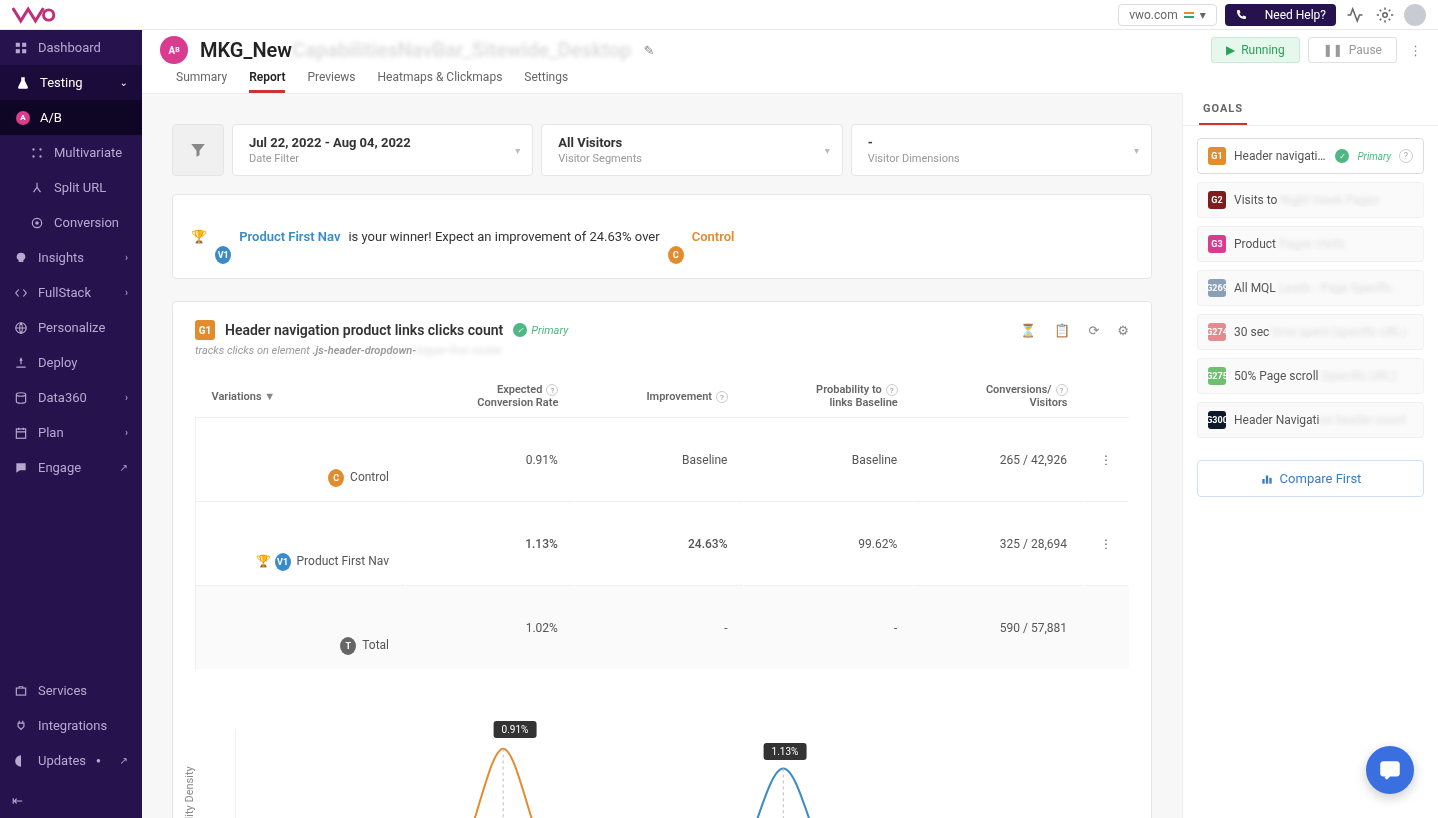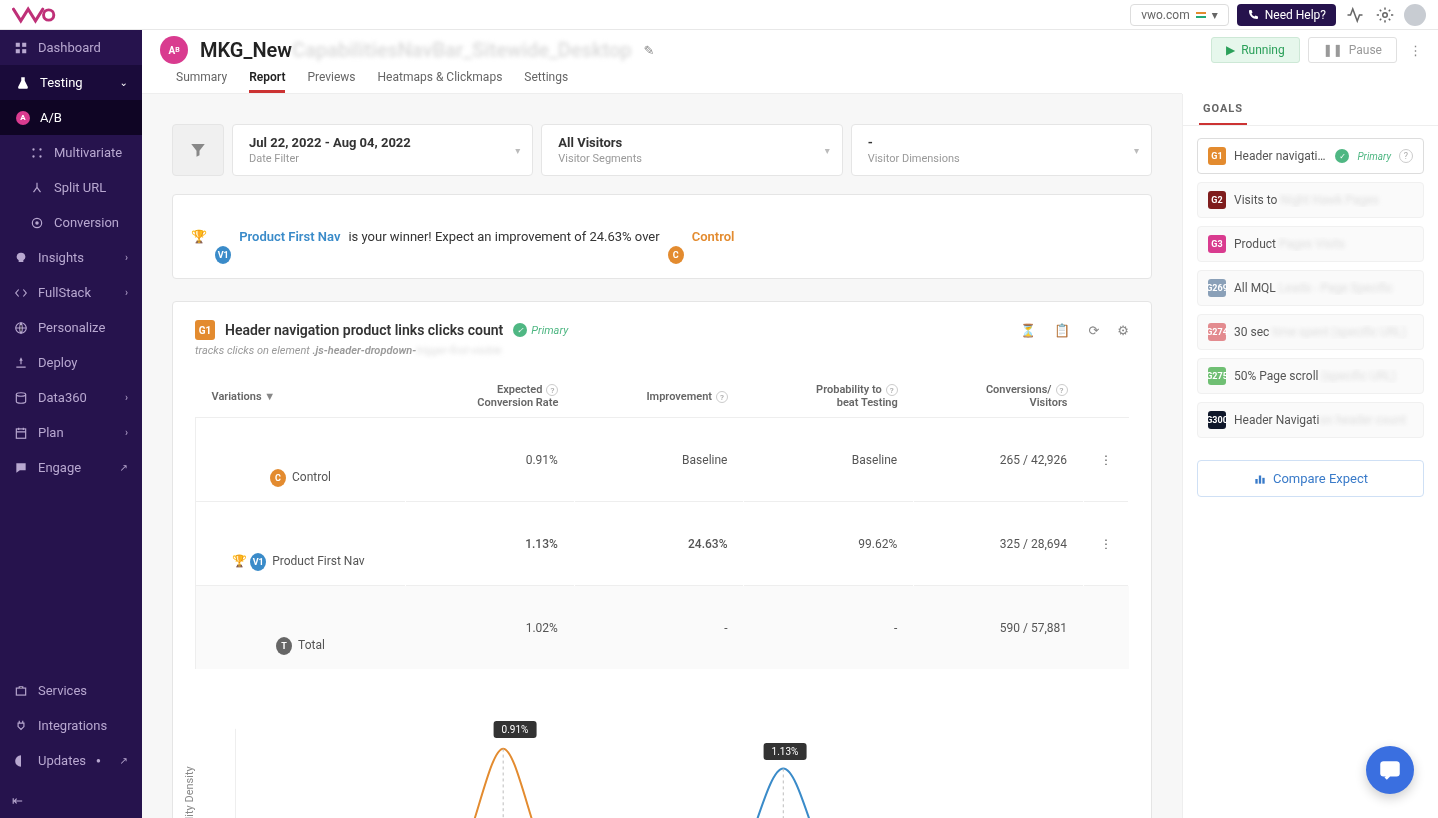--- a/index.html
+++ b/index.html
@@ -1,21 +1,21 @@
 <!DOCTYPE html>
 <html><head>
 <meta charset="utf-8">
 <style>
 * { margin: 0; padding: 0; box-sizing: border-box; }
 html, body { width: 1438px; height: 818px; font-family: -apple-system, BlinkMacSystemFont, "Segoe UI", Roboto, Arial, sans-serif; font-size: 13px; color: #333; background: #fff; overflow: hidden; }
 .topbar { position: absolute; top: 0; left: 0; right: 0; height: 30px; background: #fff; border-bottom: 1px solid #e8e8e8; display: flex; align-items: center; padding: 0 12px; }
 .vwo-logo { width: 44px; height: 18px; color: #bf3078; display: flex; align-items: center; }
 .topbar-right { margin-left: auto; display: flex; align-items: center; gap: 8px; }
 .account-pill { display: flex; align-items: center; gap: 6px; border: 1px solid #ddd; border-radius: 4px; padding: 3px 10px; font-size: 12px; color: #666; cursor: pointer; }
-.need-help { display: flex; align-items: center; gap: 6px; background: #26134d; color: #fff; padding: 4px 10px; border-radius: 4px; font-size: 12px; cursor: pointer; }
+.need-help { display: flex; align-items: center; gap: 18px; background: #26134d; color: #fff; padding: 4px 10px; border-radius: 4px; font-size: 12px; cursor: pointer; }
 .top-icon { width: 22px; height: 22px; border-radius: 50%; display: flex; align-items: center; justify-content: center; color: #666; cursor: pointer; }
 .avatar { width: 22px; height: 22px; border-radius: 50%; background: #c8ccd2; cursor: pointer; }
 
 .sidebar { position: absolute; top: 30px; left: 0; width: 142px; bottom: 0; background: #26134d; color: #b8a8d0; display: flex; flex-direction: column; font-size: 13px; }
 .side-item { display: flex; align-items: center; gap: 10px; padding: 10px 14px; cursor: pointer; position: relative; }
 .side-item.active { background: #1a0b3a; color: #fff; padding-left: 16px; }
 .side-item svg, .side-item .icon-dot { width: 14px; height: 14px; flex-shrink: 0; }
 .side-chevron { margin-left: auto; font-size: 10px; }
 .side-sub { padding-left: 30px; }
 .side-sub.active { background: #0f0524; color: #fff; }
@@ -64,21 +64,21 @@
 .primary-badge .check { width: 14px; height: 14px; border-radius: 50%; background: #4fb783; color: #fff; display: flex; align-items: center; justify-content: center; font-size: 8px; }
 .goal-desc { font-size: 11px; font-style: italic; color: #999; margin-bottom: 18px; }
 .goal-desc .mono { font-weight: 600; }
 .goal-desc .blur { color: #ddd; filter: blur(2px); }
 
 table.data { width: 100%; border-collapse: collapse; font-size: 12px; }
 table.data th { text-align: right; color: #666; font-weight: 600; padding: 8px 16px; font-size: 11px; }
 table.data th:first-child { text-align: left; }
 table.data th .help { display: inline-block; width: 12px; height: 12px; border: 1px solid #ccc; border-radius: 50%; font-size: 8px; color: #aaa; text-align: center; line-height: 11px; margin-left: 4px; cursor: pointer; }
 table.data td { text-align: right; padding: 14px 16px; border-top: 1px solid #eee; color: #555; }
-table.data td:first-child { text-align: center; border-left: 1px solid #eee; }
+table.data td:first-child { text-align: right; border-left: 1px solid #eee; }
 table.data tr td { border-right: 1px solid transparent; }
 table.data td.sep { border-left: 1px solid #eee; }
 .row-winner td:first-child { border-left: 5px solid #4fb783; padding-left: 12px; }
 .green { color: #4fb783; font-weight: 500; }
 .row-actions { color: #aaa; cursor: pointer; width: 20px; }
 
 .chart-area { margin-top: 30px; position: relative; height: 340px; }
 .chart-svg { position: absolute; top: 0; left: 40px; right: 0; bottom: 40px; }
 .y-label { position: absolute; left: -6px; top: 50%; transform: rotate(-90deg) translateX(20%); transform-origin: left center; font-size: 11px; color: #888; }
 .chart-tip { position: absolute; background: #333; color: #fff; font-size: 10px; padding: 3px 8px; border-radius: 3px; transform: translateX(-50%); }
@@ -334,21 +334,21 @@
       </div>
     </div>
     <div class="goal-desc"><span>tracks clicks on element </span><span class="mono">.js-header-dropdown-</span><span class="blur">trigger-first-visible</span></div>
 
     <table class="data">
       <thead>
         <tr>
           <th style="width:210px"><span>Variations</span> <span style="color:#888">▼</span></th>
           <th class="sep"><span>Expected</span><span class="help">?</span><br><span>Conversion Rate</span></th>
           <th><span>Improvement</span><span class="help">?</span></th>
-          <th><span>Probability to</span><span class="help">?</span><br><span>beat Testing</span></th>
+          <th><span>Probability to</span><span class="help">?</span><br><span>links Baseline</span></th>
           <th><span>Conversions/</span><span class="help">?</span><br><span>Visitors</span></th>
           <th style="width:26px"></th>
         </tr>
       </thead>
       <tbody>
         <tr>
           <td><span class="pill pill-c">C</span>&nbsp;&nbsp;<span>Control</span></td>
           <td class="sep">0.91%</td>
           <td>Baseline</td>
           <td>Baseline</td>
@@ -429,21 +429,21 @@
         <span class="goal-id" style="background:#0f172a">G300</span>
         <span class="goal-item-label">Header Navigati<span class="blur">on header count</span></span>
       </div>
     </div>
   <div class="compare-btn">
     <svg width="14" height="14" viewBox="0 0 24 24">
         <rect x="4" y="12" width="4" height="8" fill="#3a7bc9"></rect>
         <rect x="10" y="6" width="4" height="14" fill="#3a7bc9"></rect>
         <rect x="16" y="10" width="4" height="10" fill="#3a7bc9"></rect>
       </svg>
-    <span>Compare Expect</span>
+    <span>Compare First</span>
   </div>
 </div>
 
 <div class="intercom">
   <svg width="26" height="26" viewBox="0 0 24 24">
       <rect x="3" y="4" width="18" height="14" rx="3" fill="#fff"></rect>
       <path d="M8 20l3-3" stroke="#fff" stroke-width="3"></path>
     </svg>
 </div>
 

